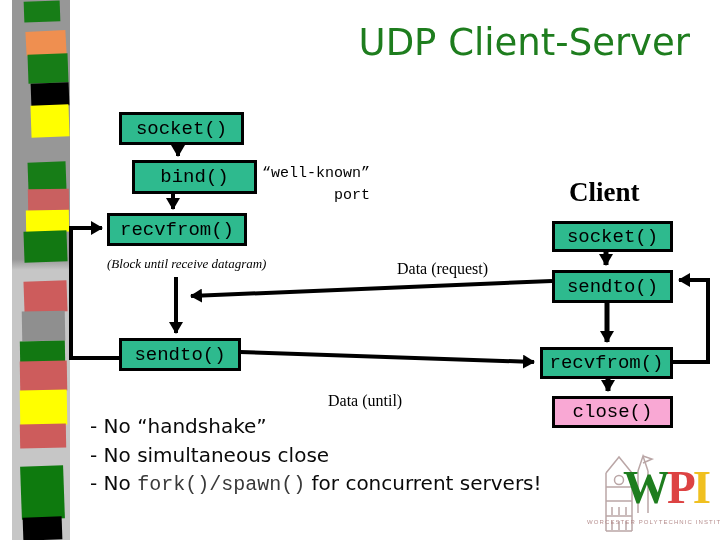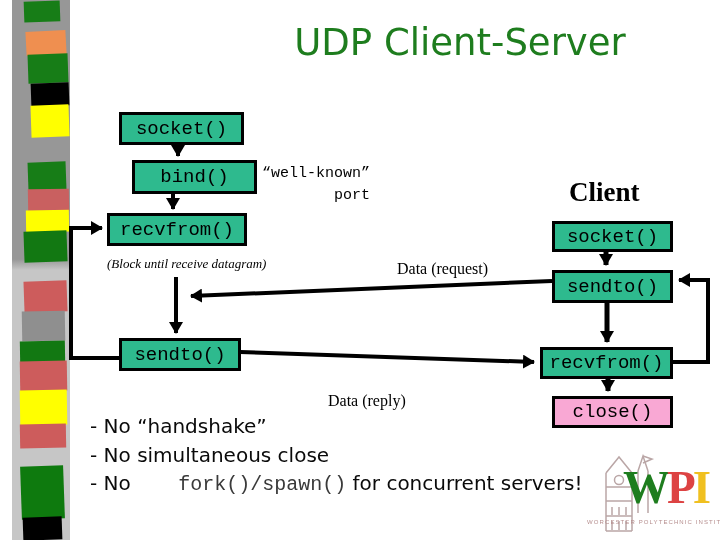--- a/index.html
+++ b/index.html
@@ -8,21 +8,21 @@
 
   
   #filmstrip{position:absolute;left:12px;top:0;width:58px;height:540px;
     background:linear-gradient(to bottom,#979797 0%,#979797 48%,#c6c6c6 50%,#c6c6c6 100%);}
   .fsblock{position:absolute;}
 
   
   #arrows{position:absolute;left:0;top:0;z-index:2;pointer-events:none;}
 
   
-  #title{position:absolute;left:230px;top:22px;width:460px;text-align:center;
+  #title{position:absolute;left:230px;top:22px;width:460px;text-align:right;
     font-family:"DejaVu Sans",sans-serif;font-size:37px;line-height:42px;z-index:3;}
 
   
   .heading{position:absolute;font-family:"Liberation Serif",serif;font-weight:bold;
     font-size:27px;color:#000;z-index:3;}
   #srv-heading{left:142px;top:68px;}
   #cli-heading{left:569px;top:177px;}
 
   
   .fbox{position:absolute;border:3px solid #000;box-sizing:border-box;z-index:3;
@@ -40,21 +40,21 @@
   
   .annot{position:absolute;font-family:"Liberation Serif",serif;color:#000;z-index:3;}
   #well-known{left:252px;top:163px;width:118px;text-align:right;font-size:15px;line-height:22px;font-family:Liberation Mono, monospace;}
   #block-note{left:107px;top:256px;font-style:italic;font-size:13px;}
   #data-request{left:397px;top:260px;font-size:16px;}
   #data-reply{left:328px;top:392px;font-size:16px;}
 
   
   #bullets{position:absolute;left:90px;top:412px;z-index:5;color:#0a0a0a;
     font-family:"DejaVu Sans",sans-serif;font-size:20px;line-height:28.5px;white-space:nowrap;}
-  #bullets .code{font-family:"Liberation Mono",monospace;font-size:20px;color:#3a3a3a;margin-left:41px;}
+  #bullets .code{font-family:"Liberation Mono",monospace;font-size:20px;color:#3a3a3a;}
 
   
   #logo{position:absolute;left:585px;top:450px;width:132px;height:86px;z-index:4;}
   #tower{position:absolute;left:5px;top:3px;}
   #wpi-letters{position:absolute;left:38px;top:14px;font-family:"Liberation Serif",serif;
     font-weight:bold;font-size:47px;line-height:47px;letter-spacing:-3px;}
   #logo-caption{position:absolute;left:2px;top:69px;width:128px;font-size:6px;
     letter-spacing:1.1px;color:#b58d8d;white-space:nowrap;}
 </style>
 </head>
@@ -116,21 +116,21 @@
   <div id="b-cli-sendto" class="fbox" style="background: rgb(46, 186, 142);">sendto()</div>
   <div id="b-cli-recvfrom" class="fbox" style="background: rgb(46, 186, 142);">recvfrom()</div>
   <div id="b-cli-close" class="fbox" style="background: #f9a8d4;">close()</div>
 
   <div id="well-known" class="annot">
     <div>“well-known”</div>
     <div>port</div>
   </div>
   <div id="block-note" class="annot">(Block until receive datagram)</div>
   <div id="data-request" class="annot">Data (request)</div>
-  <div id="data-reply" class="annot">Data (reply)</div>
+  <div id="data-reply" class="annot">Data (until)</div>
 
   <div id="bullets">
     <div class="bullet">- No “handshake”</div>
     <div class="bullet">- No simultaneous close</div>
     <div class="bullet"><span>- No </span><span class="code">fork()/spawn()</span><span> for concurrent servers!</span></div>
   </div>
 
   <div id="logo">
     <svg id="tower" width="70" height="82" viewBox="0 0 70 82">
       <g stroke="#baa6a6" stroke-width="1.5" fill="none">

